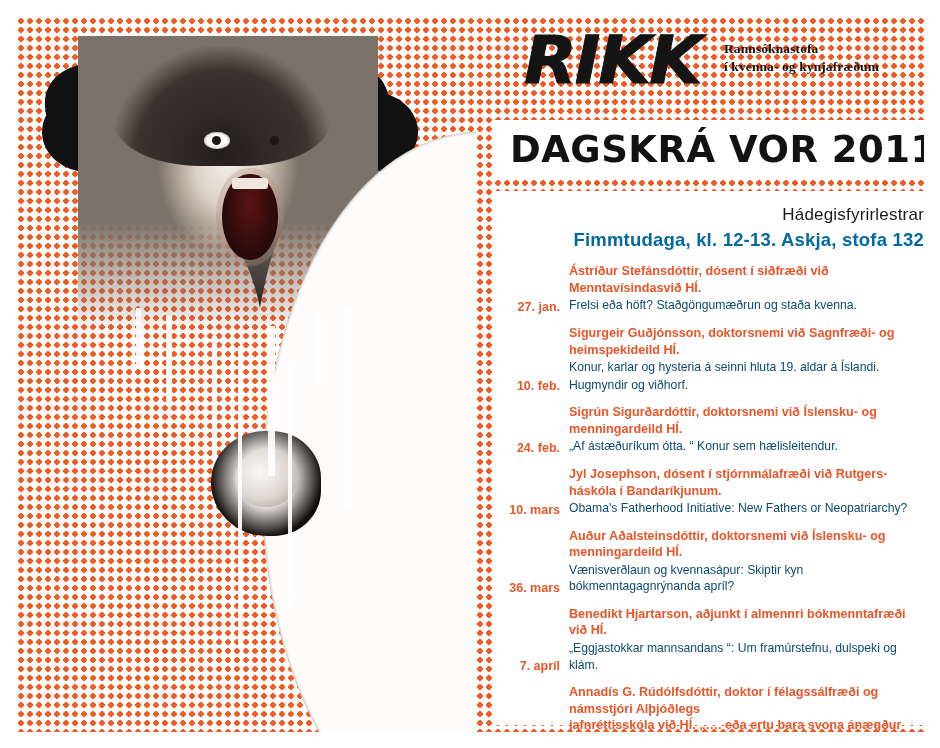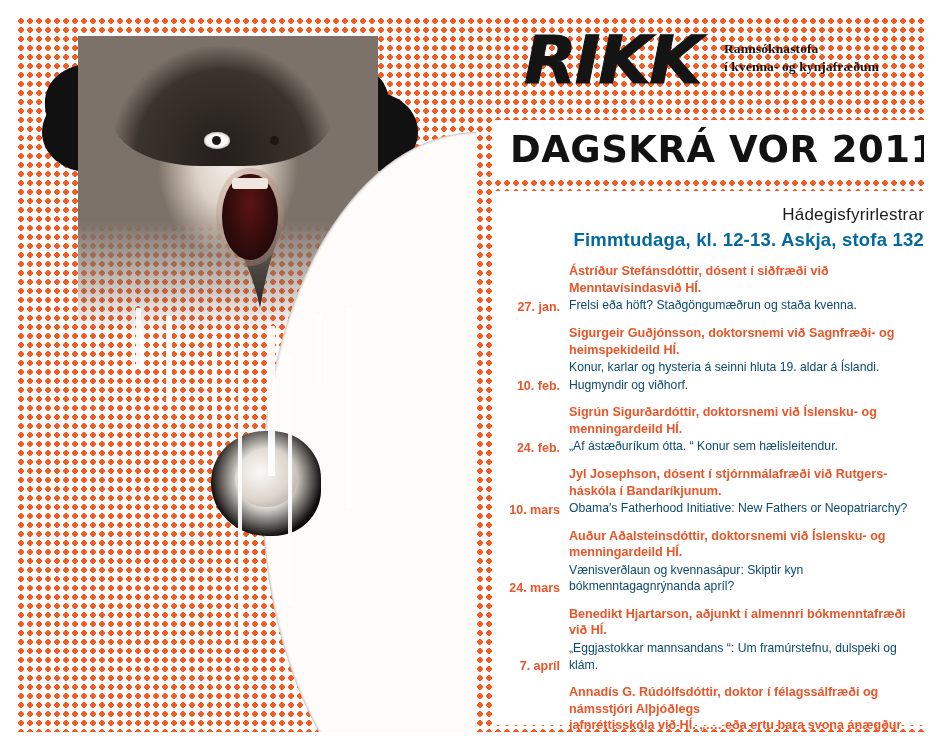--- a/index.html
+++ b/index.html
@@ -339,21 +339,21 @@
 
         <div class="event">
           <div class="ev-date">10. mars</div>
           <div class="ev-body">
             <div class="ev-title">Jyl Josephson, dósent í stjórnmálafræði við Rutgers-háskóla í Bandaríkjunum.</div>
             <div class="ev-desc">Obama's Fatherhood Initiative: New Fathers or Neopatriarchy?</div>
           </div>
         </div>
 
         <div class="event">
-          <div class="ev-date">24. mars</div>
+          <div class="ev-date">36. mars</div>
           <div class="ev-body">
             <div class="ev-title">Auður Aðalsteinsdóttir, doktorsnemi við Íslensku- og menningardeild HÍ.</div>
             <div class="ev-desc">Vænisverðlaun og kvennasápur: Skiptir kyn bókmenntagagnrýnanda apríl?</div>
           </div>
         </div>
 
         <div class="event">
           <div class="ev-date">7. apríl</div>
           <div class="ev-body">
             <div class="ev-title">Benedikt Hjartarson, aðjunkt í almennri bókmenntafræði við HÍ.</div>

